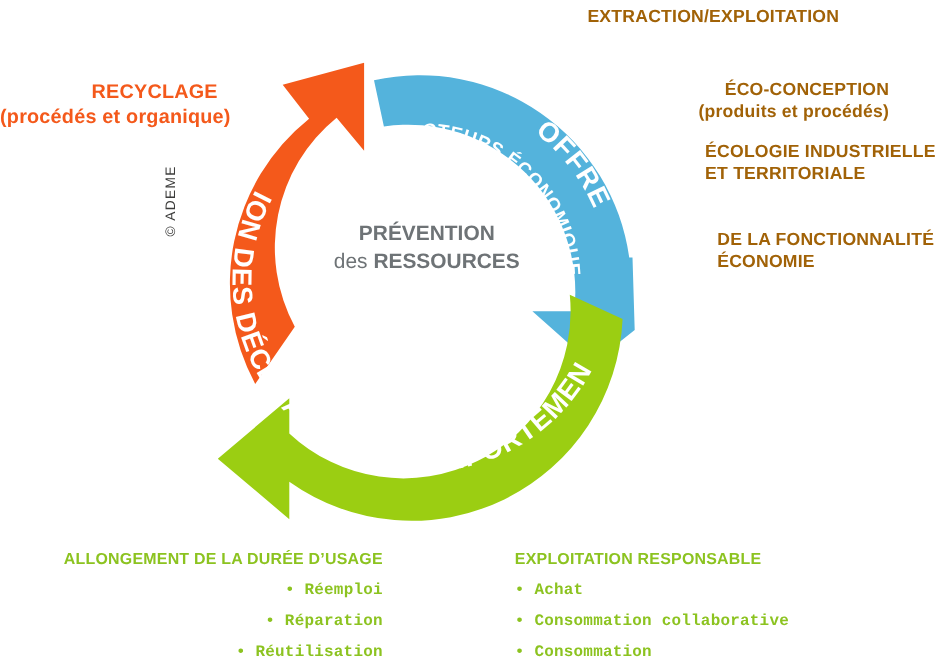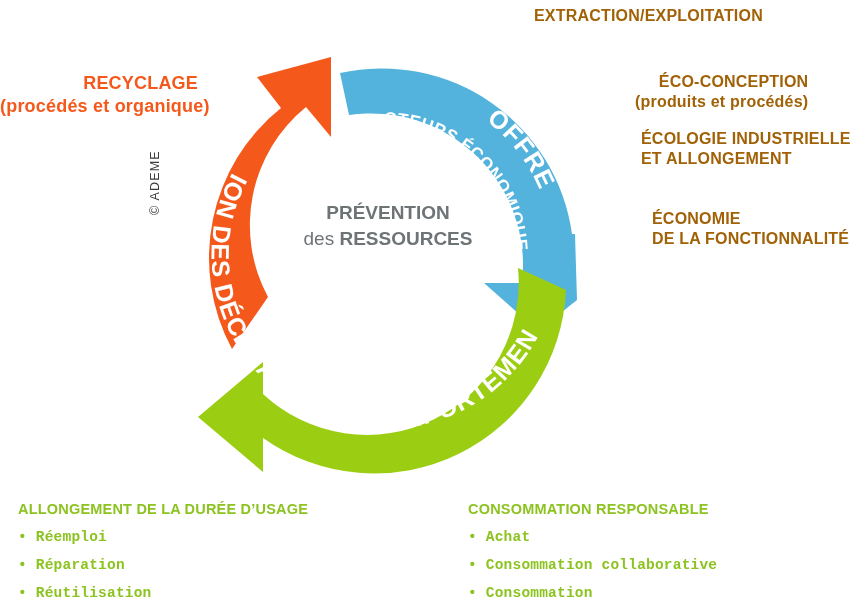--- a/index.html
+++ b/index.html
@@ -34,21 +34,21 @@
   #label-ecoconception { left: 635px; top: 72px; text-align: right; }
   #label-ecologie { left: 641px; top: 129px; text-align: left; }
   #label-economie { left: 652px; top: 209px; text-align: left; }
 
   
   .orange-label { color: #F4591B; font-size: 18px; text-align: right; }
   #label-recyclage { left: 0px; top: 72px; width: 198px; }
 
   
   .green-label { color: #8CC320; font-size: 14.5px; }
-  #label-allongement { left: 18px; top: 500px; width: 330px; }
+  #label-allongement { left: 18px; top: 500px; width: 330px; text-align: right; }
   #label-consommation { left: 468px; top: 500px; text-align: left; }
   .green-head { display: block; margin-bottom: 7px; }
   .bullet-line { display: block; margin-top: 10px; font-family: Liberation Mono, monospace; }
 
   
   #copyright {
     position: absolute;
     left: 148px;
     top: 215px;
     transform: rotate(-90deg);
@@ -162,42 +162,42 @@
     <span class="label-line">EXTRACTION/EXPLOITATION</span>
   </div>
 
   <div class="label-block blue-label" id="label-ecoconception">
     <span class="label-line">ÉCO-CONCEPTION</span>
     <span class="label-line">(produits et procédés)</span>
   </div>
 
   <div class="label-block blue-label" id="label-ecologie">
     <span class="label-line">ÉCOLOGIE INDUSTRIELLE</span>
-    <span class="label-line">ET ALLONGEMENT</span>
+    <span class="label-line">ET TERRITORIALE</span>
   </div>
 
   <div class="label-block blue-label" id="label-economie">
+    <span class="label-line">DE LA FONCTIONNALITÉ</span>
     <span class="label-line">ÉCONOMIE</span>
-    <span class="label-line">DE LA FONCTIONNALITÉ</span>
   </div>
 
   
   <div class="label-block orange-label" id="label-recyclage">
     <span class="label-line">RECYCLAGE</span>
     <span class="label-line">(procédés et organique)</span>
   </div>
 
   
   <div class="label-block green-label" id="label-allongement">
     <span class="green-head">ALLONGEMENT DE LA DURÉE D’USAGE</span>
     <span class="bullet-line">• Réemploi</span>
     <span class="bullet-line">• Réparation</span>
     <span class="bullet-line">• Réutilisation</span>
   </div>
 
   <div class="label-block green-label" id="label-consommation">
-    <span class="green-head">CONSOMMATION RESPONSABLE</span>
+    <span class="green-head">EXPLOITATION RESPONSABLE</span>
     <span class="bullet-line">• Achat</span>
     <span class="bullet-line">• Consommation collaborative</span>
     <span class="bullet-line">• Consommation</span>
   </div>
 
 </div>
 
 </body></html>

